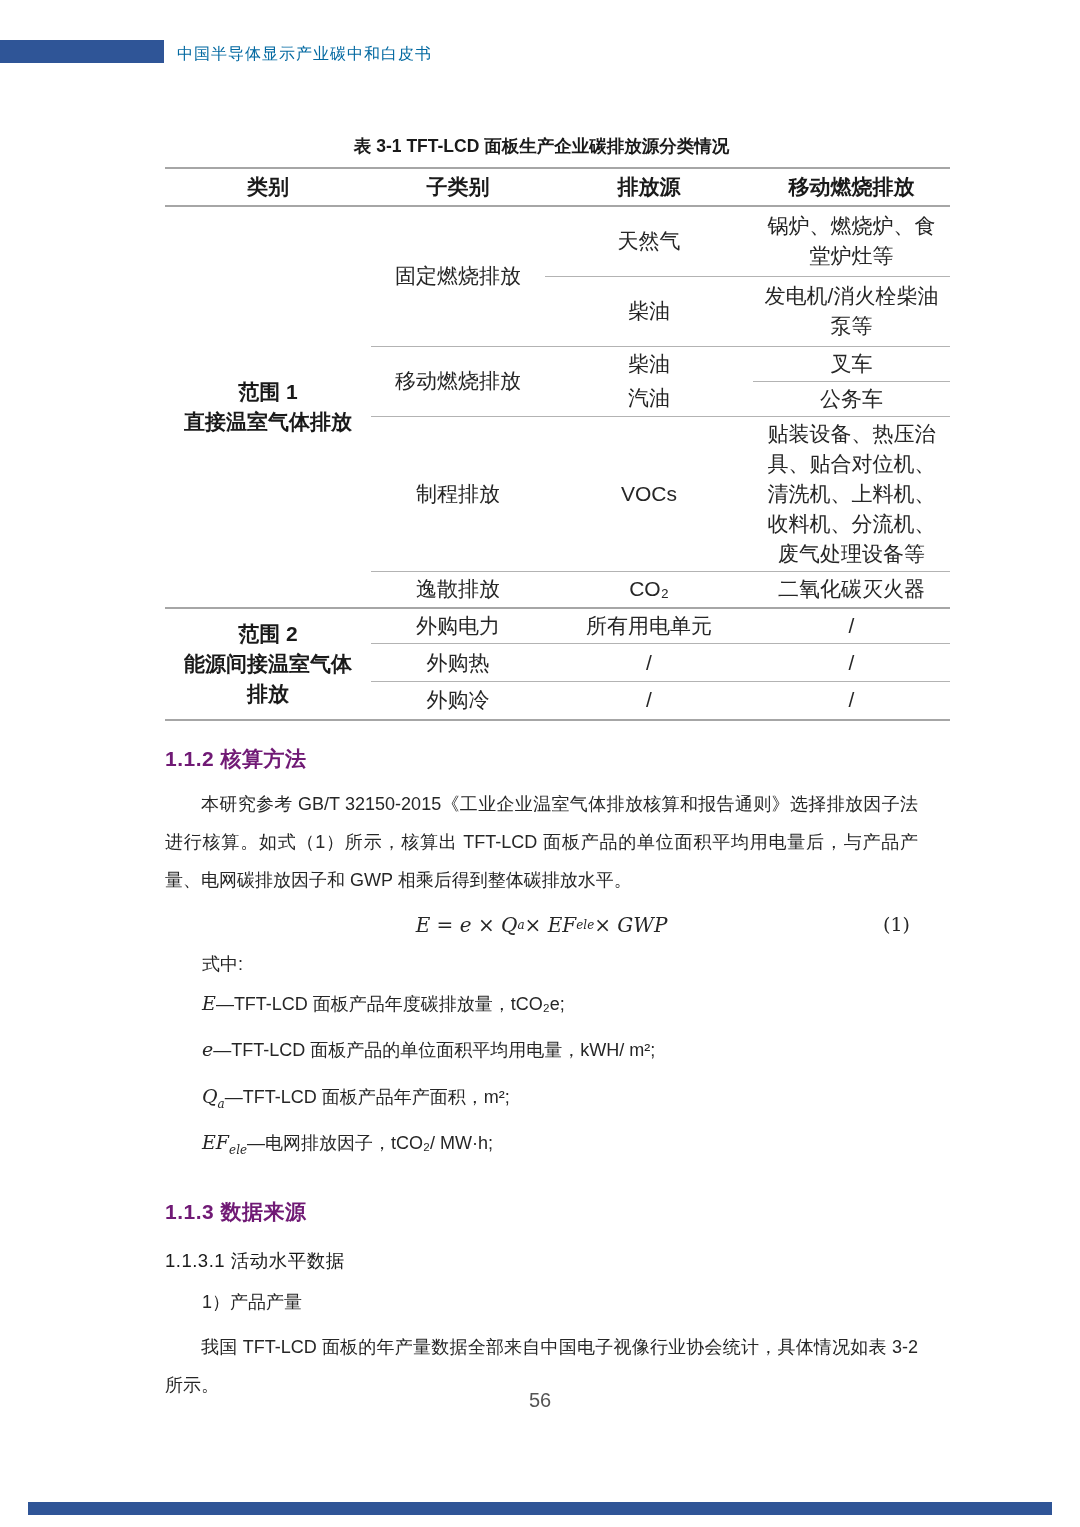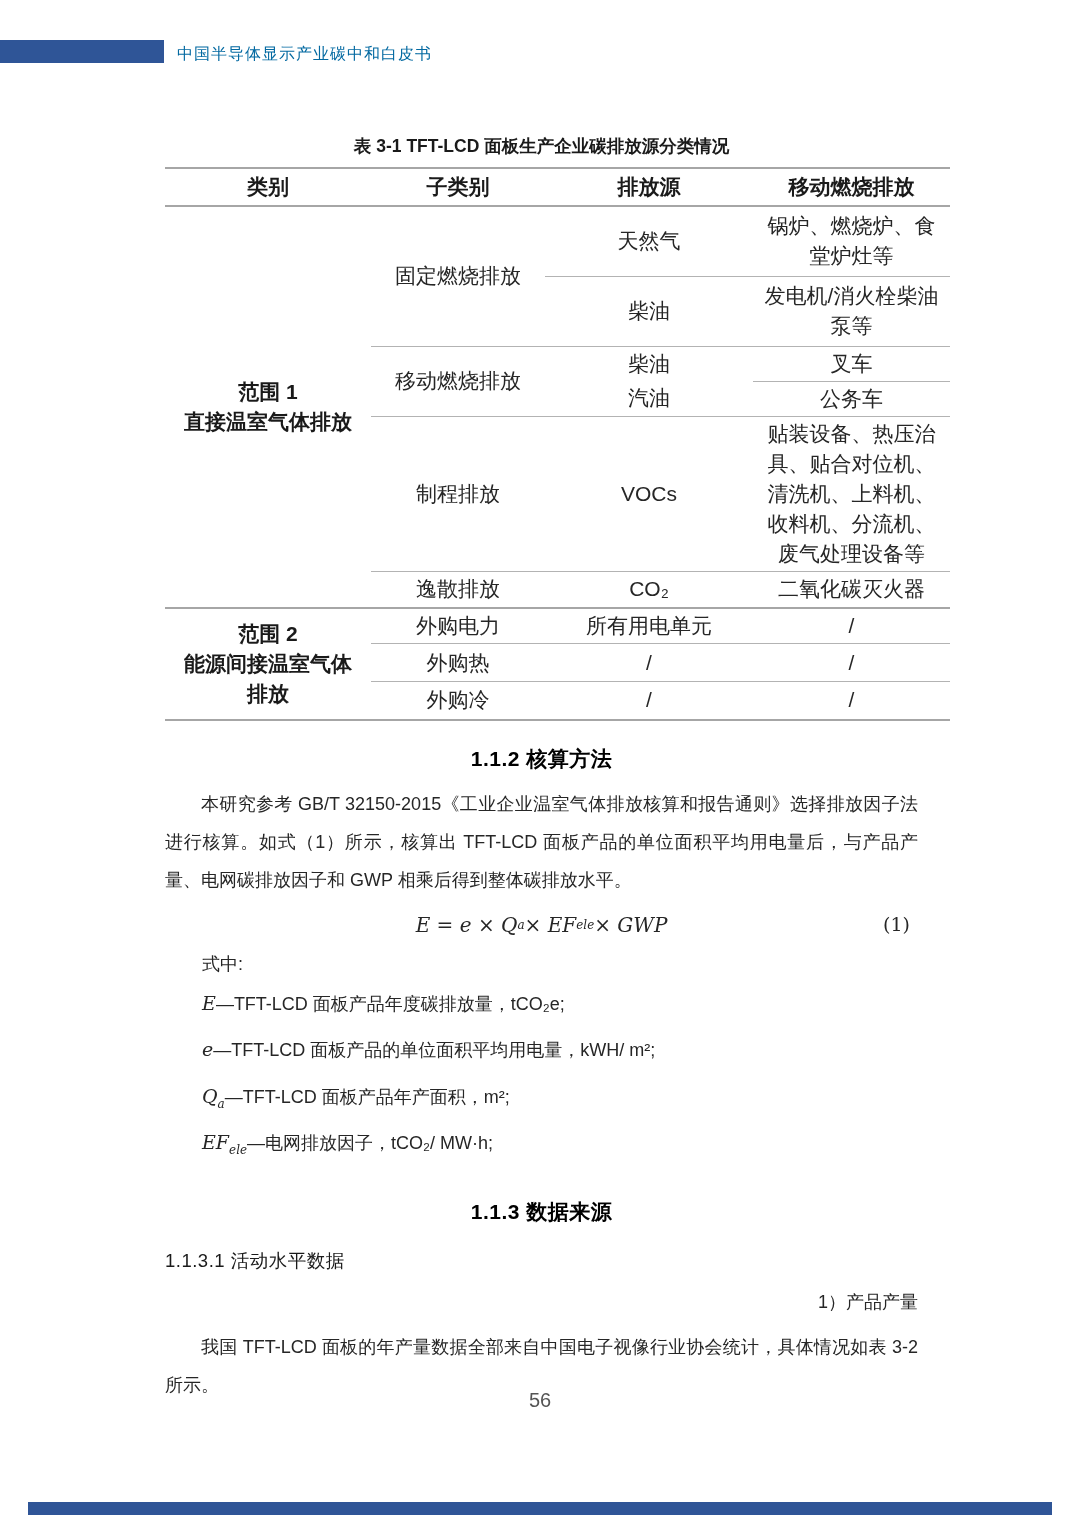--- a/index.html
+++ b/index.html
@@ -41,22 +41,22 @@
     padding:2px 10px;vertical-align:middle;line-height:30px;
   }
   .col1{width:198px}.col2{width:166px}.col3{width:200px}.col4{width:189px}
   .bb{border-bottom:1px solid #b3b3b3;}
   .bbh{border-bottom:2px solid #a6a6a6;}
   td.cat{font-weight:bold;line-height:37px;color:#1a1a1a;}
   .h-r1{height:70px}.h-r2{height:70px}.h-r3{height:33px}.h-r4{height:35px}
   .h-r5{height:148px}.h-r6{height:37px}.h-r7{height:34px}.h-r8{height:38px}.h-r9{height:38px}
   td.multi{line-break:anywhere;line-height:31px;padding:4px 12px;}
   h2.sec{
-    font-size:21px;font-weight:bold;color:#000000;
-    margin:24px 0 12px 0;letter-spacing:.5px;text-align:center;
+    font-size:21px;font-weight:bold;color:#701a75;
+    margin:24px 0 12px 0;letter-spacing:.5px;
   }
   h2.sec2{margin-top:28px;}
   h3.subsec{
     font-size:18.5px;font-weight:normal;color:#1a1a1a;
     margin:22px 0 10px 0;letter-spacing:.5px;
   }
   .para{
     font-size:18px;line-height:38px;text-align:justify;
     text-indent:2em;margin:6px 0;color:#262626;
   }
@@ -71,21 +71,21 @@
   }
   .eq-num{
     position:absolute;right:8px;top:8px;
     font-family:"DejaVu Serif","Liberation Serif",serif;
     font-style:normal;font-size:19px;
   }
   .def-intro,.def-line,.list-item{
     padding-left:37px;line-height:39px;font-size:18px;color:#262626;
   }
   .def-line .math{font-size:19px;}
-  .list-item{margin-top:4px;text-align:right;}
+  .list-item{margin-top:4px;}
   .page-number{
     position:absolute;left:0;top:1389px;width:100%;
     text-align:center;font-size:20px;color:#555;
   }
   .bottom-bar{
     position:absolute;left:28px;top:1502px;width:1024px;height:13px;
     background:#2F5597;
   }
 </style>
 </head>

